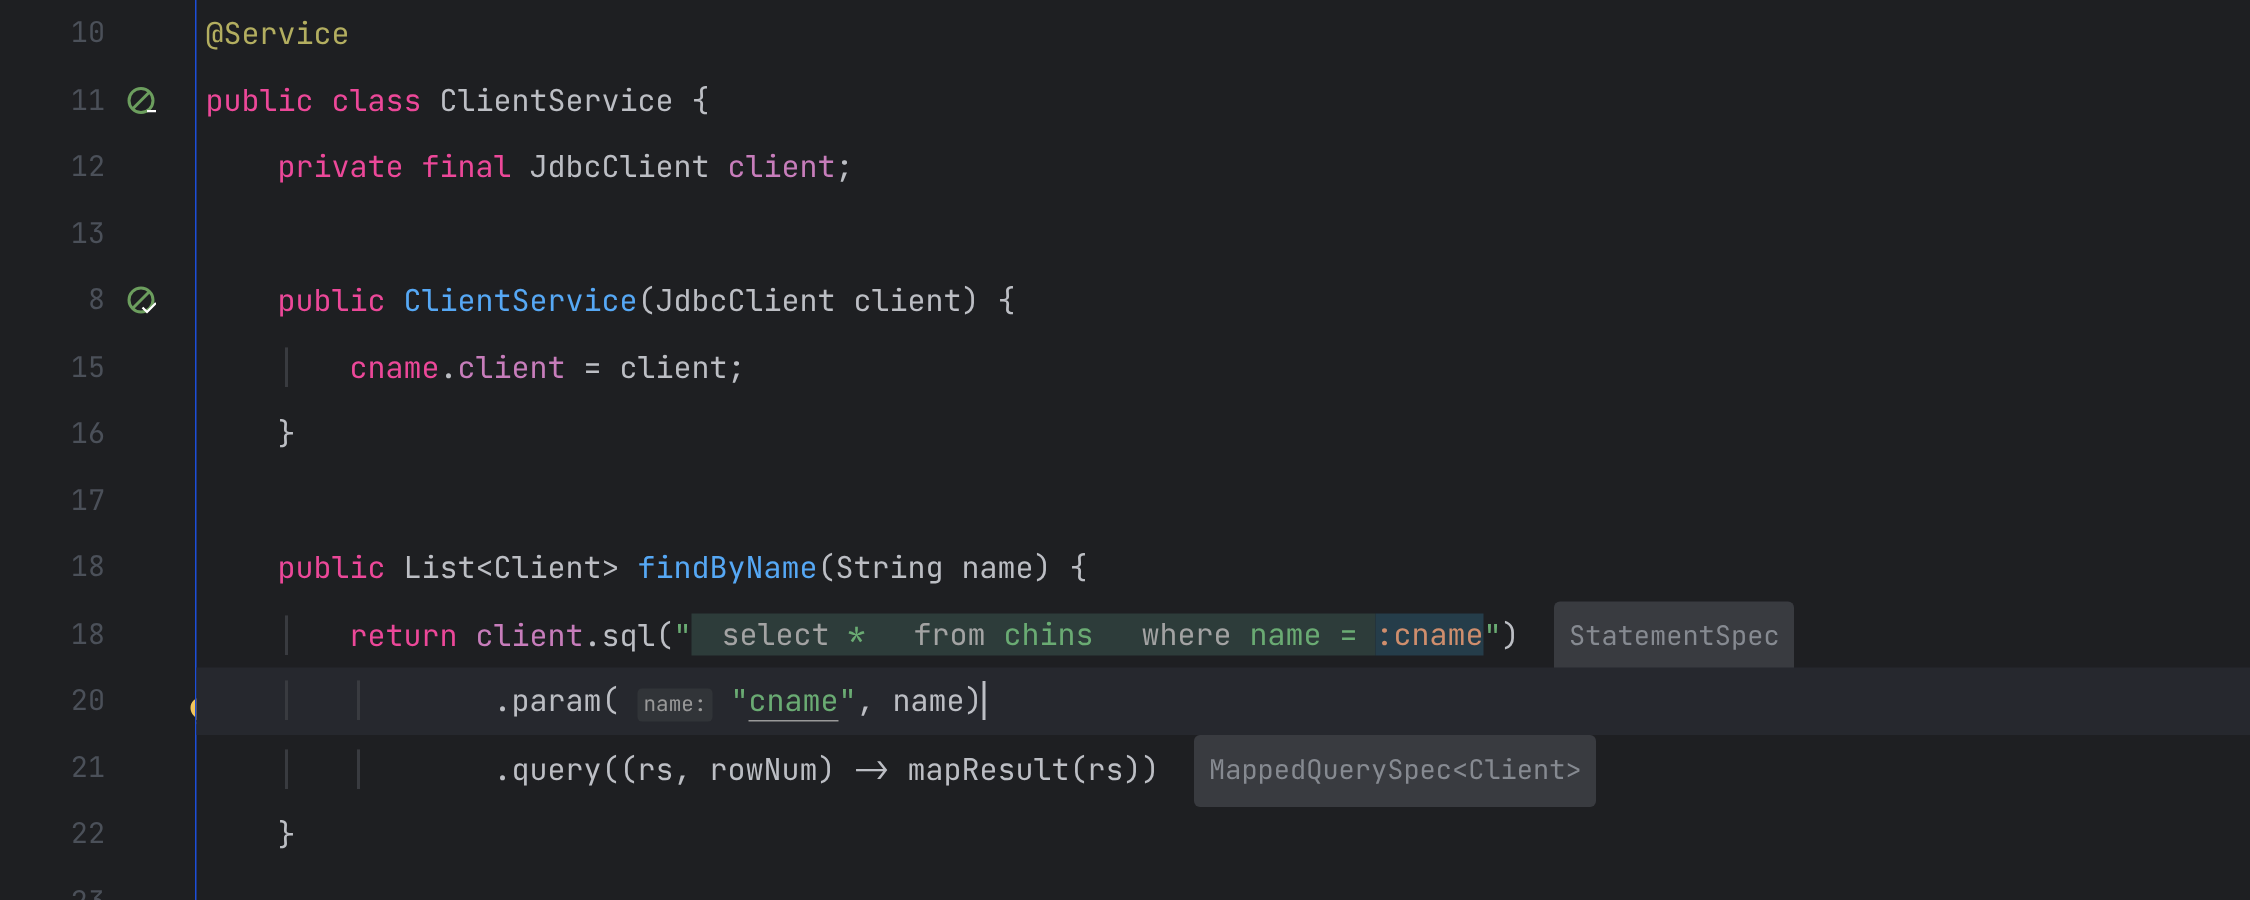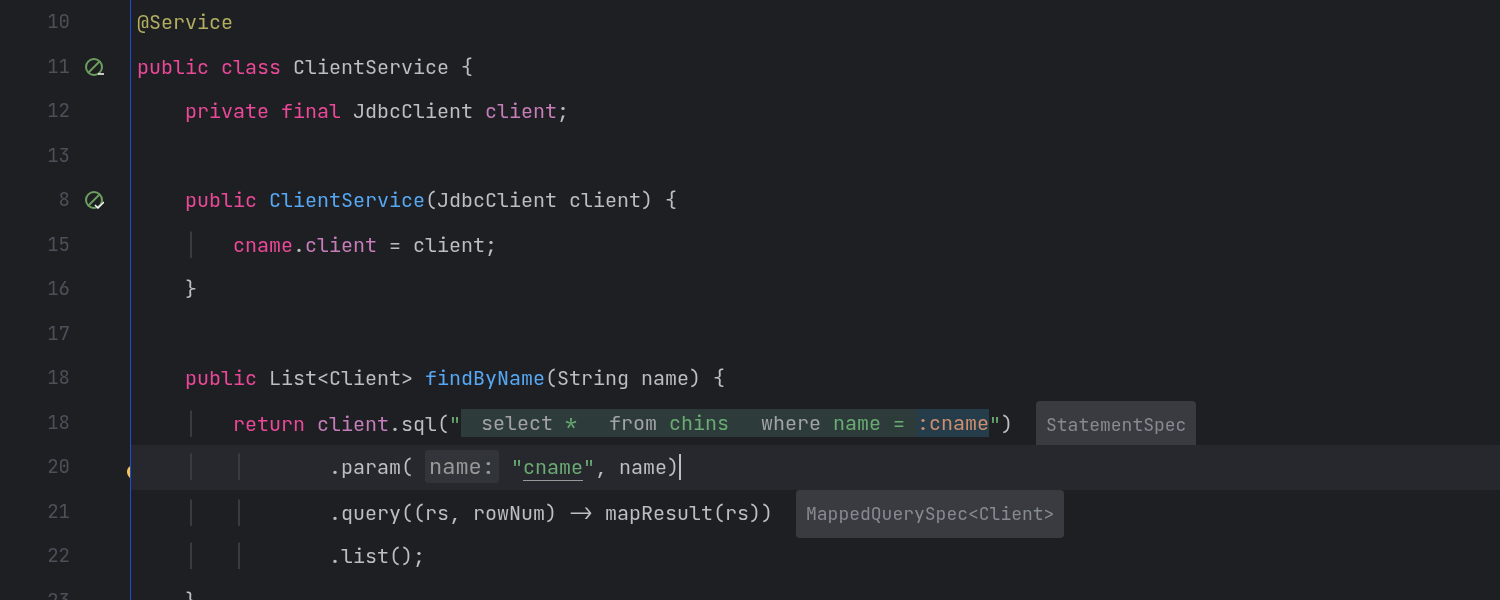--- a/index.html
+++ b/index.html
@@ -78,21 +78,21 @@
     .keyword { color: #ec4899; }
     .type { color: #bcbec4; }
     .identifier { color: #bcbec4; }
     .method-def { color: #56a8f5; }
     .method-call { color: #bcbec4; }
     .field { color: #c77dbb; }
     .string { color: #6aab73; }
     .sql-keyword { color: #a3a3a3; padding-left: 20px; }
     .sql-param { color: #cf8e6d; }
     .punctuation { color: #bcbec4; }
-    .param-name { color: #999999; background: #313438; padding: 2px 4px; border-radius: 3px; font-size: 22px;}
+    .param-name { color: #999999; background: #313438; padding: 2px 4px; border-radius: 3px; font-size: 14px;}
     .hint-box {
       display: inline-block;
       background: #393b40;
       color: #868a91;
       padding: 2px 10px;
       border-radius: 4px;
       font-size: 18px;
       margin-left: 11px;
       vertical-align: middle;
     }
@@ -192,16 +192,15 @@
     <div class="code-line">    <span class="keyword">private</span> <span class="keyword">final</span> <span class="type">JdbcClient</span> <span class="field">client</span><span class="punctuation">;</span></div>
     <div class="code-line"></div>
     <div class="code-line">    <span class="keyword">public</span> <span class="method-def">ClientService</span><span class="punctuation">(</span><span class="type">JdbcClient</span> <span class="identifier">client</span><span class="punctuation">)</span> <span class="punctuation">{</span></div>
     <div class="code-line">    <span class="indent-guide">│</span>   <span class="keyword">cname</span><span class="punctuation">.</span><span class="field">client</span><span class="punctuation"> = </span><span class="identifier">client</span><span class="punctuation">;</span></div>
     <div class="code-line">    <span class="punctuation">}</span></div>
     <div class="code-line"></div>
     <div class="code-line">    <span class="keyword">public</span> <span class="type">List</span><span class="punctuation">&lt;</span><span class="type">Client</span><span class="punctuation">&gt;</span> <span class="method-def">findByName</span><span class="punctuation">(</span><span class="type">String</span> <span class="identifier">name</span><span class="punctuation">)</span> <span class="punctuation">{</span></div>
     <div class="code-line">    <span class="indent-guide">│</span>   <span class="keyword">return</span> <span class="field">client</span><span class="punctuation">.</span><span class="method-call">sql</span><span class="punctuation">(</span><span class="string">"</span><span class="sql-highlight"><span class="sql-keyword">select</span><span class="string"> * </span><span class="sql-keyword">from</span><span class="string"> chins </span><span class="sql-keyword">where</span><span class="string"> name </span><span class="string">= </span></span><span class="sql-highlight-alt"><span class="sql-param">:cname</span></span><span class="string">"</span><span class="punctuation">)</span> <span class="hint-box">StatementSpec</span></div>
     <div class="code-line highlighted">    <span class="indent-guide">│</span>   <span class="indent-guide">│</span>       <span class="punctuation">.</span><span class="method-call">param</span><span class="punctuation">(</span> <span class="param-name">name:</span> <span class="string">"</span><span class="string underline-wavy">cname</span><span class="string">"</span><span class="punctuation">, </span><span class="identifier">name</span><span class="punctuation">)</span><span class="cursor"></span></div>
     <div class="code-line">    <span class="indent-guide">│</span>   <span class="indent-guide">│</span>       <span class="punctuation">.</span><span class="method-call">query</span><span class="punctuation">((</span><span class="identifier">rs</span><span class="punctuation">, </span><span class="identifier">rowNum</span><span class="punctuation">)</span><span class="punctuation"> -&gt; </span><span class="method-call">mapResult</span><span class="punctuation">(</span><span class="identifier">rs</span><span class="punctuation">))</span> <span class="hint-box">MappedQuerySpec&lt;Client&gt;</span></div>
-    <div class="code-line">    <span class="indent-guide">│</span>   <span class="indent-guide">│</span>       <span class="punctuation">.</span><span class="method-call">list</span><span class="punctuation">()</span><span class="punctuation">;</span></div>
     <div class="code-line">    <span class="punctuation">}</span></div>
   </div>
 </div>
 
 </body></html>

